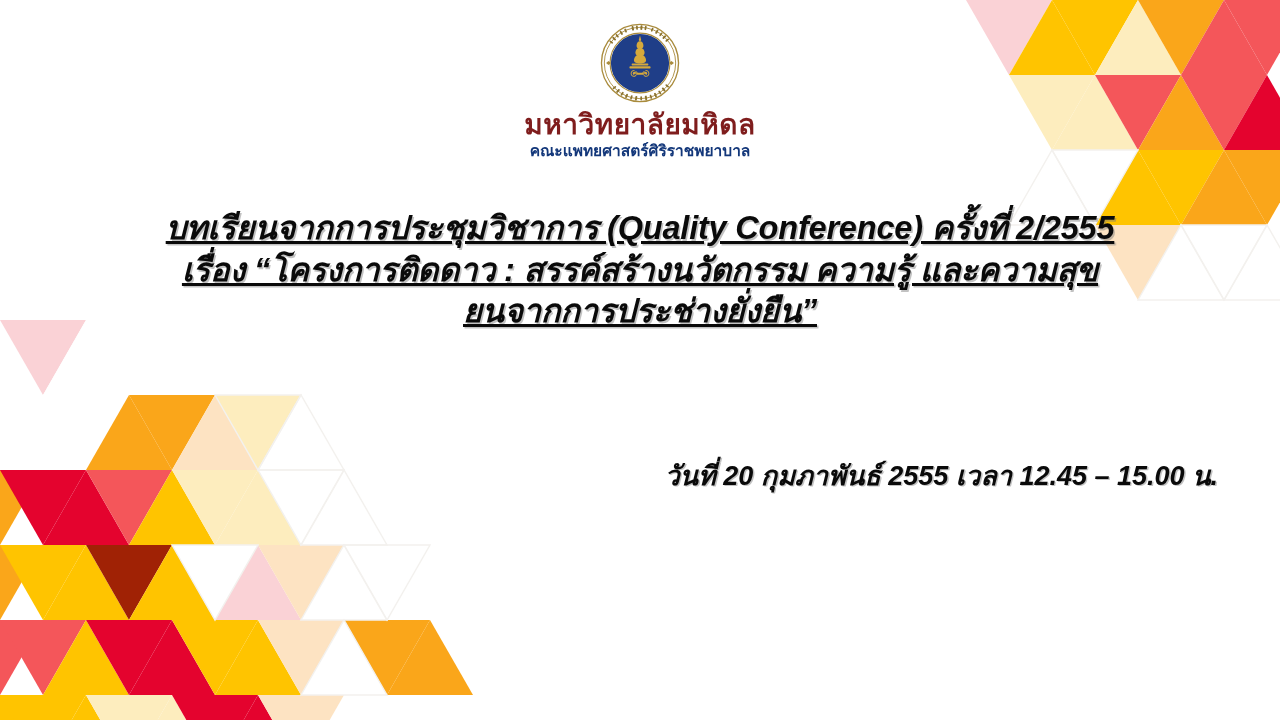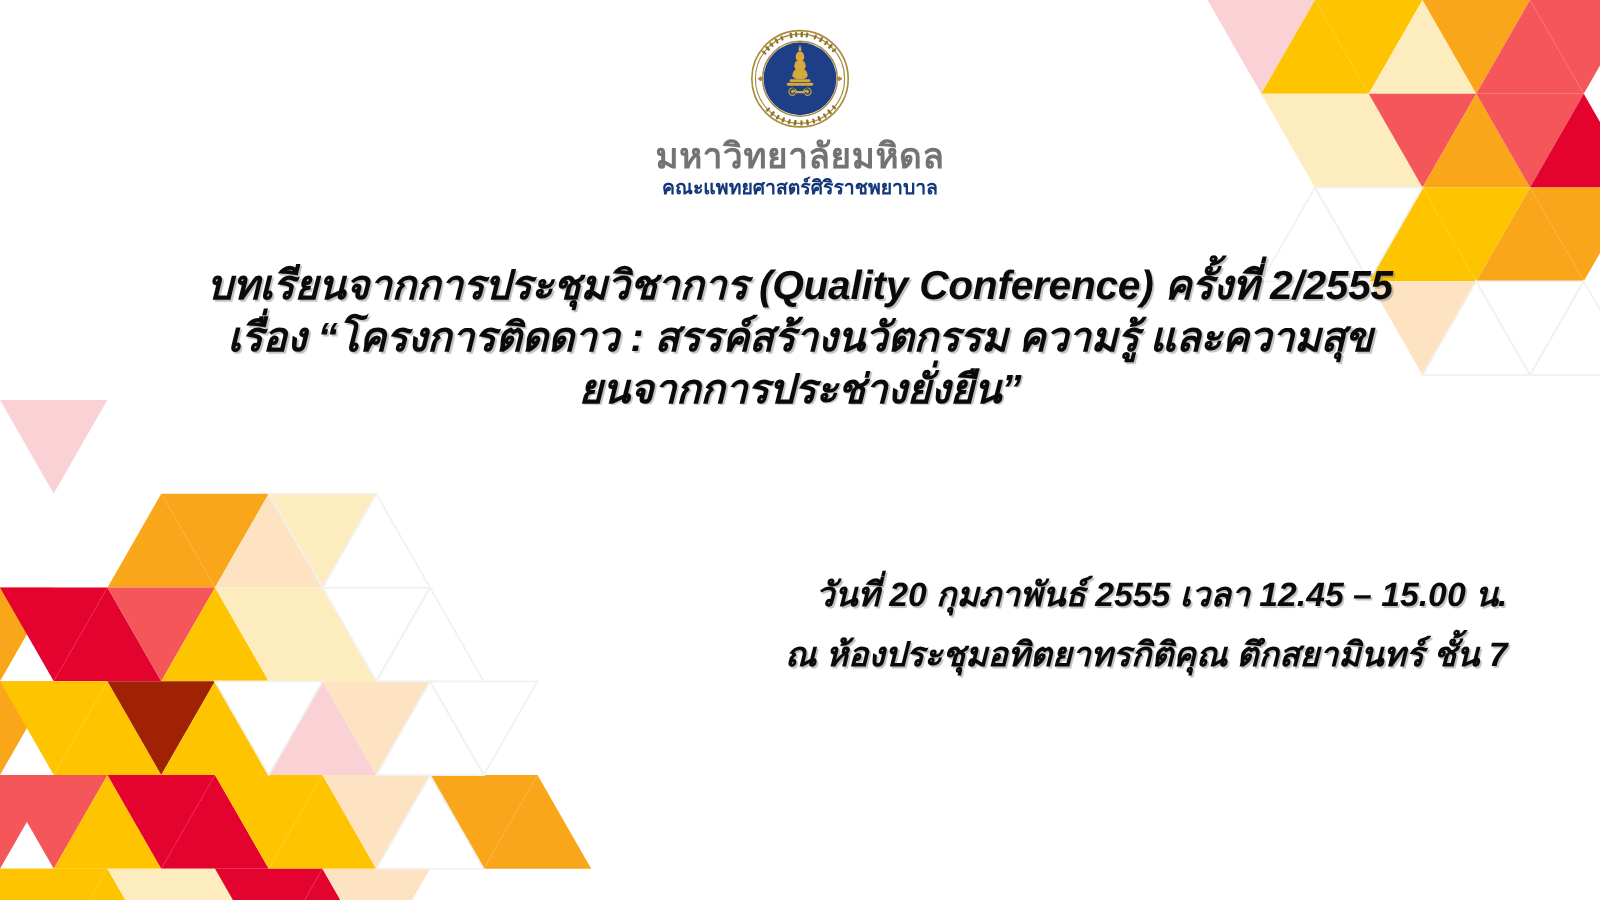--- a/index.html
+++ b/index.html
@@ -54,21 +54,21 @@
   }
   #logo-seal {
     width: 82px;
     height: 82px;
     display: block;
   }
   #logo-name {
     margin-top: 6px;
     font-size: 28px;
     font-weight: 700;
-    color: #737373;
+    color: #7f1d1d;
     letter-spacing: 0.5px;
     line-height: 1.1;
     text-align: center;
   }
   #logo-faculty {
     margin-top: 1px;
     font-size: 15.5px;
     font-weight: 700;
     color: #13377a;
     line-height: 1.15;
@@ -85,29 +85,29 @@
   }
   .title-line {
     font-size: 32.5px;
     font-weight: 700;
     font-style: italic;
     color: #0a0a0a;
     line-height: 1.28;
     letter-spacing: -0.2px;
     text-shadow: 1.5px 1.5px 0.6px rgba(120,120,120,0.45);
     white-space: nowrap;
+    text-decoration: underline;
   }
   #title-line-2, #title-line-3 { white-space: normal; text-align: center; }
 
   
   #detail-block {
     position: absolute;
-    right: 74px;
+    right: 62px;
     top: 452px;
-    text-align: right;
   }
   .detail-line {
     font-size: 27px;
     font-weight: 700;
     font-style: italic;
     color: #0a0a0a;
     line-height: 1.78;
     text-shadow: 1.4px 1.4px 0.6px rgba(120,120,120,0.45);
     white-space: nowrap;
   }
@@ -351,16 +351,15 @@
   </div>
 
   <div id="title-block">
     <div class="title-line" id="title-line-1">บทเรียนจากการประชุมวิชาการ (Quality Conference) ครั้งที่ 2/2555</div>
     <div class="title-line" id="title-line-2">เรื่อง “โครงการติดดาว : สรรค์สร้างนวัตกรรม ความรู้ และความสุข</div>
     <div class="title-line" id="title-line-3">ยนจากการประช่างยั่งยืน”</div>
   </div>
 
   <div id="detail-block">
     <div class="detail-line">วันที่ 20 กุมภาพันธ์ 2555 เวลา 12.45 – 15.00 น.</div>
-    <div class="detail-line">ณ ห้องประชุมอทิตยาทรกิติคุณ ตึกสยามินทร์ ชั้น 7</div>
   </div>
 
 </div>
 
 </body></html>

